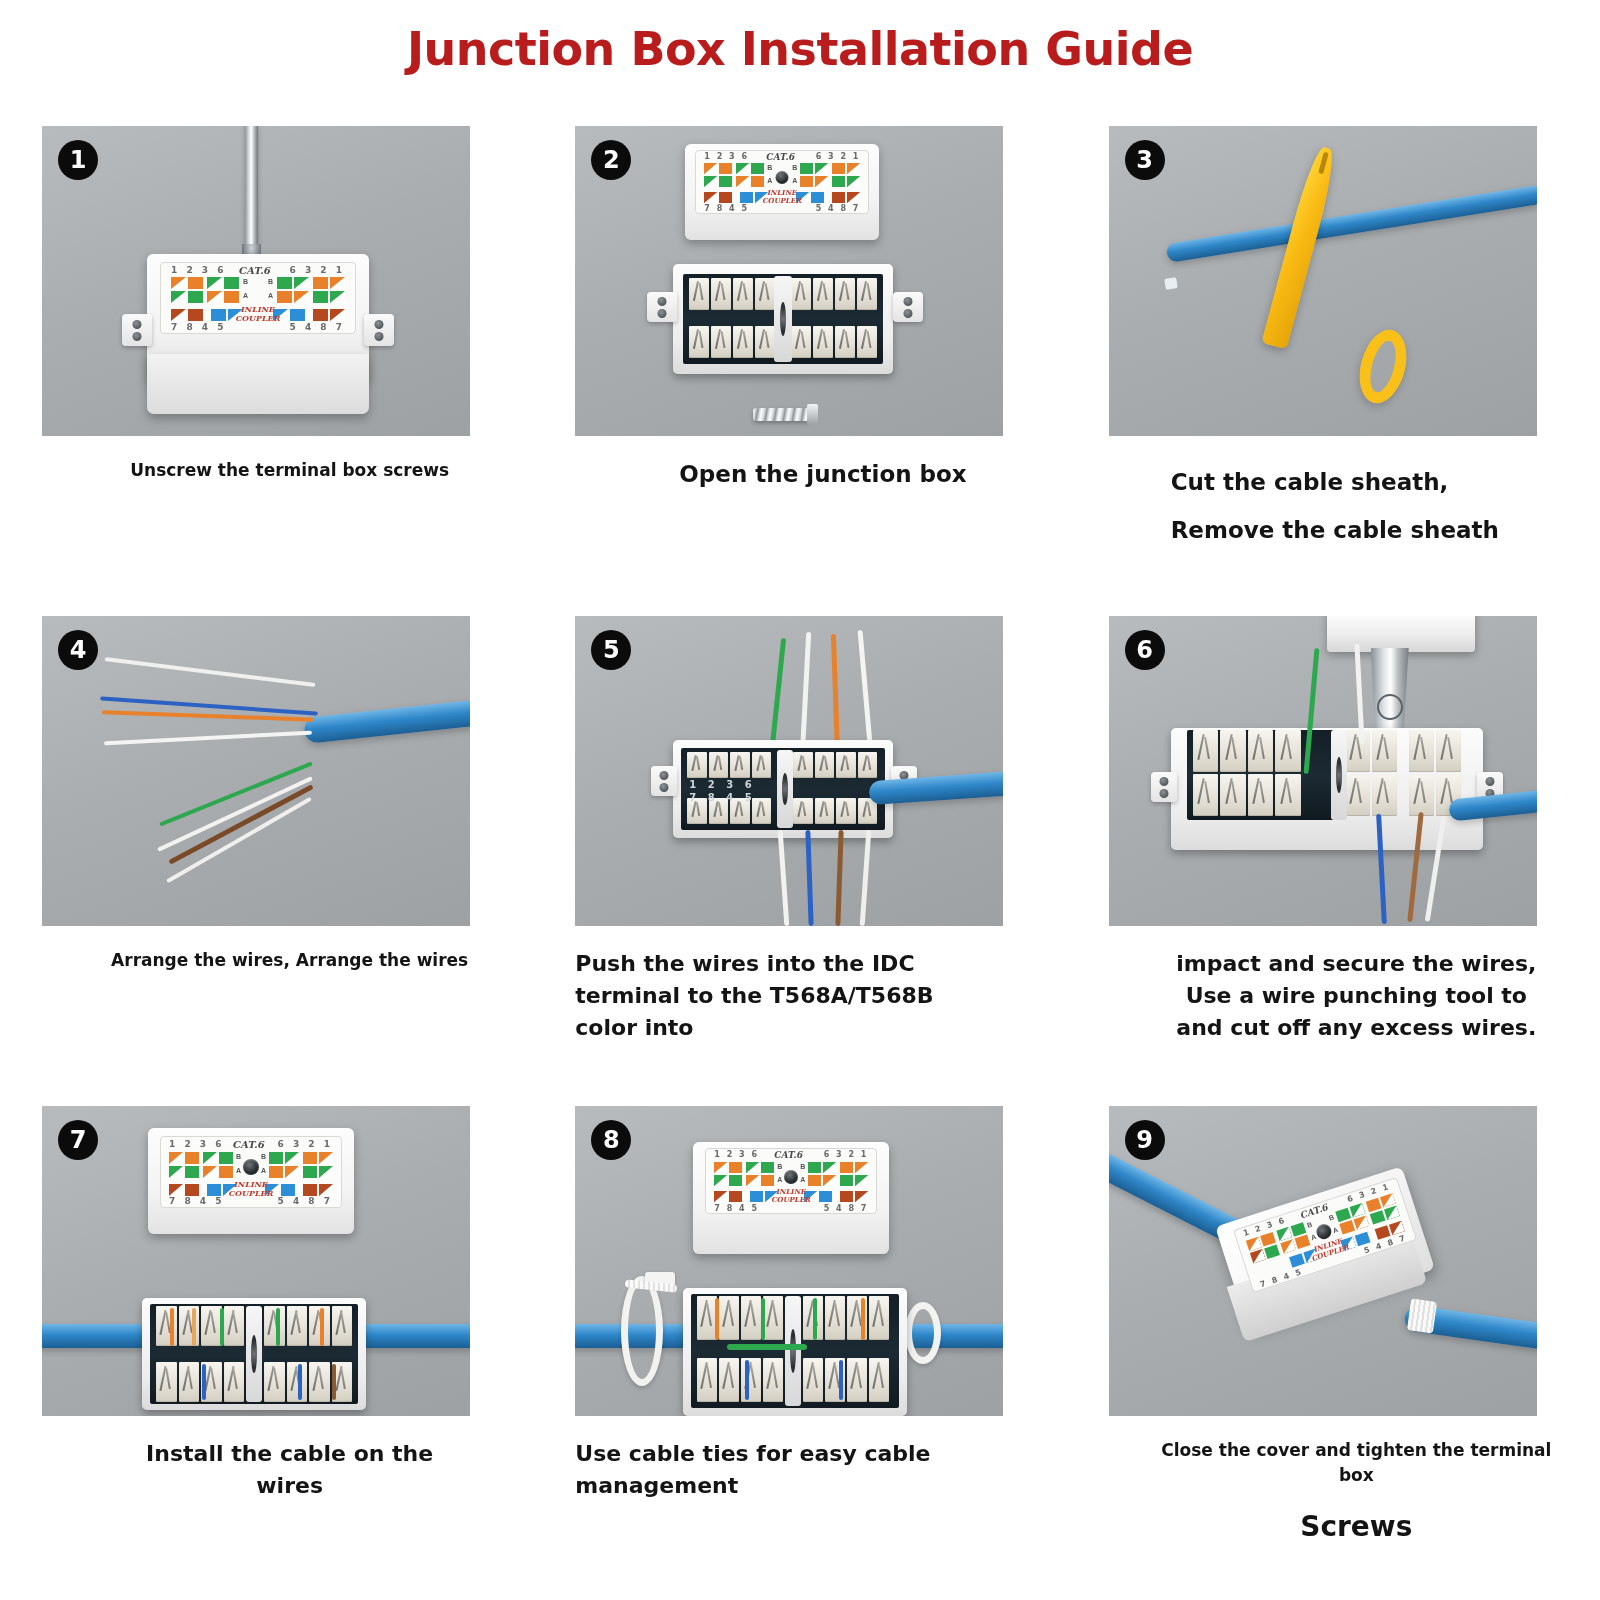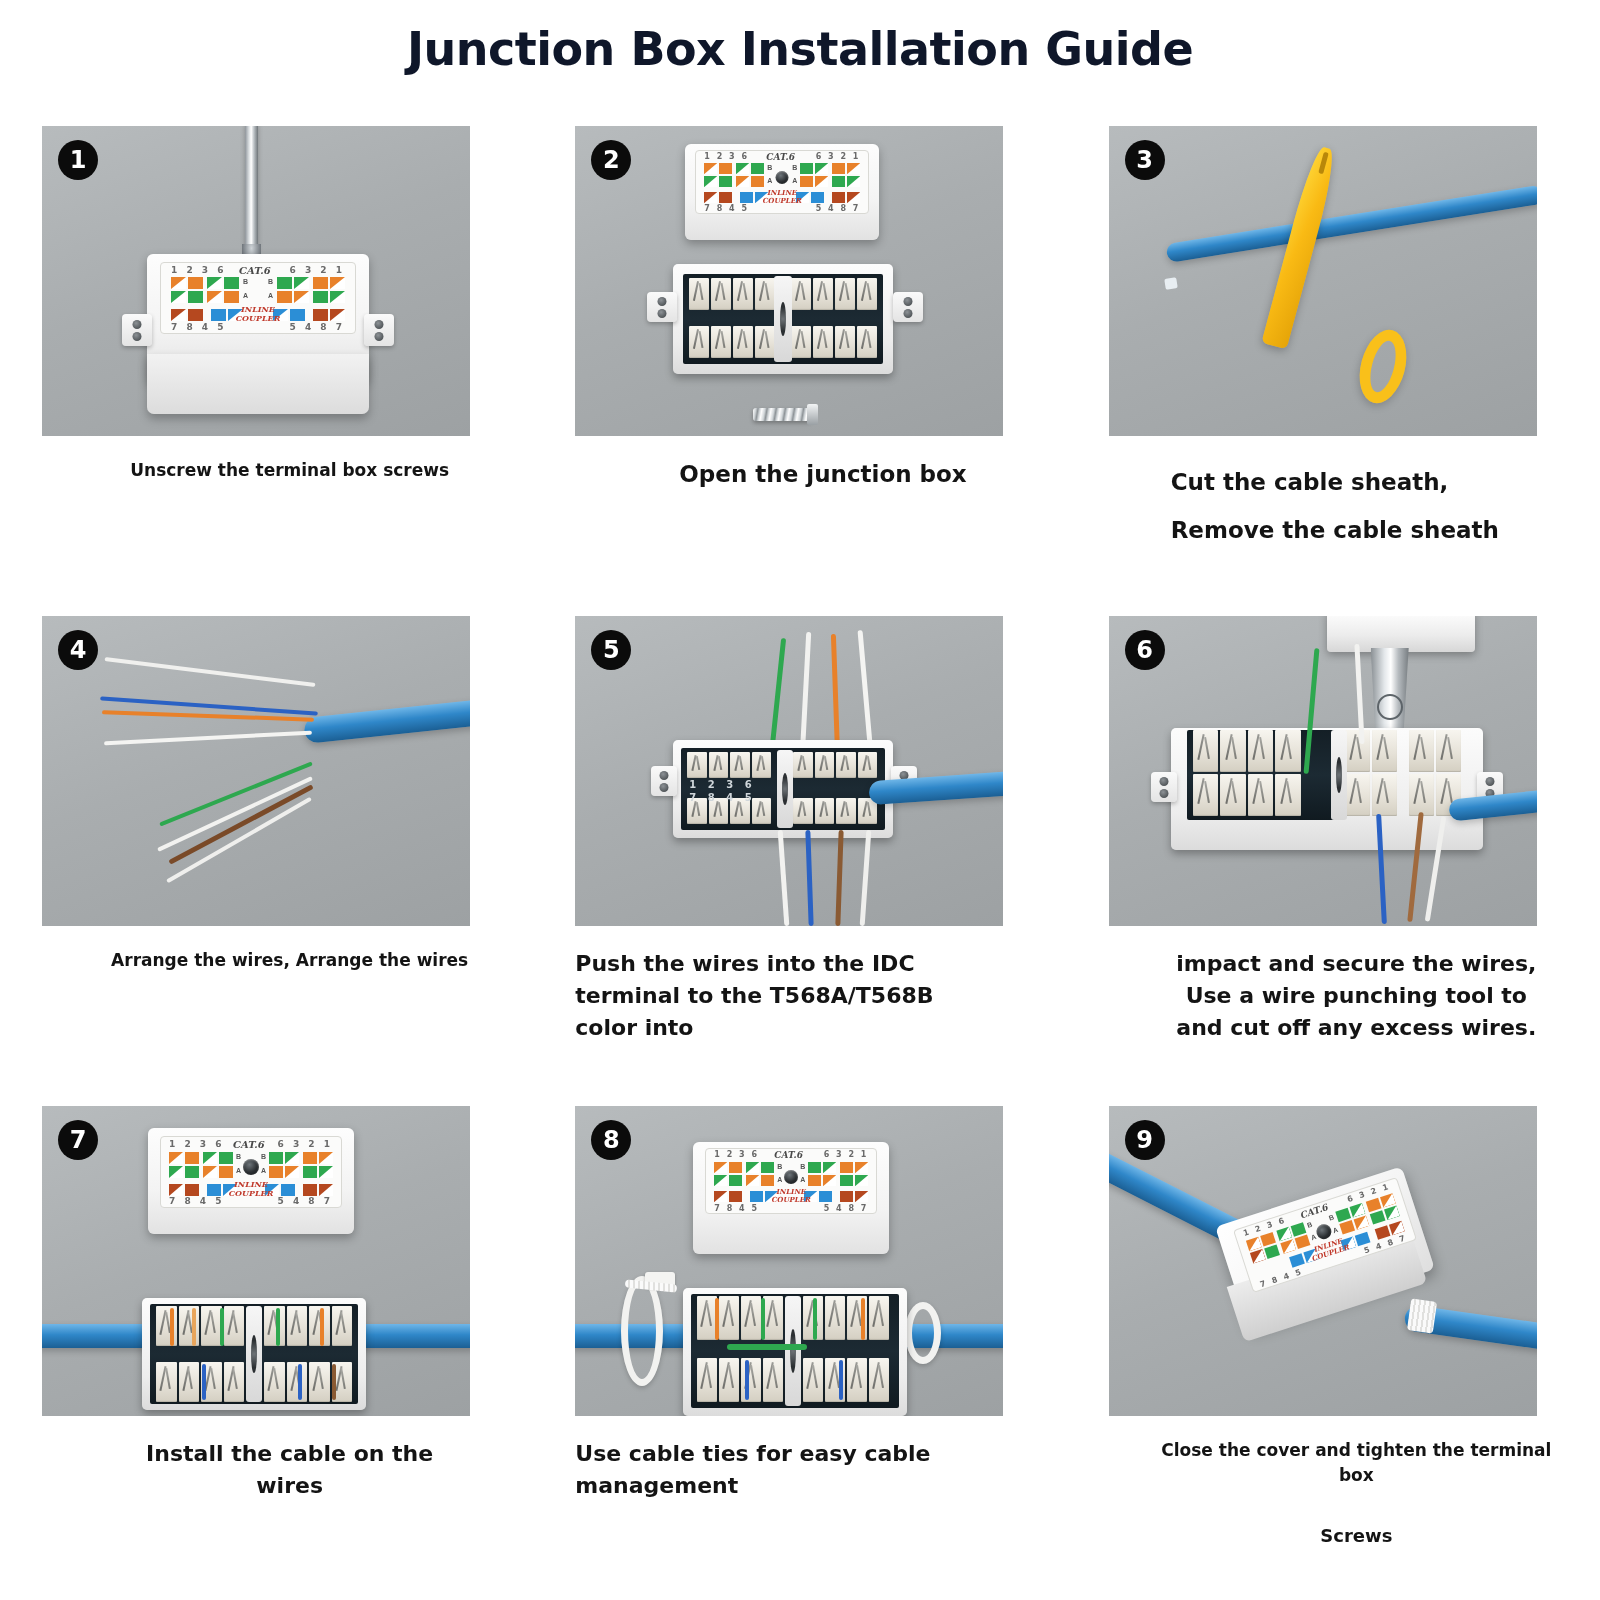--- a/index.html
+++ b/index.html
@@ -9,21 +9,21 @@
     font-family: "Liberation Sans", sans-serif;
     overflow: hidden;
   }
   #page { position: relative; width: 1600px; height: 1600px; background: #fff; }
 
   
   .page-title {
     text-align: center;
     font-size: 46px;
     font-weight: bold;
-    color: #0f172a;
+    color: #b91c1c;
     letter-spacing: -0.5px;
     padding-top: 22px;
     font-family: "DejaVu Sans", sans-serif;
   }
 
   
   .grid {
     position: absolute;
     top: 120px; left: 0;
     width: 1600px;
@@ -65,21 +65,21 @@
     font-family: "DejaVu Sans", sans-serif;
     line-height: 1.45;
   }
   .cap-sm   { font-size: 17px; }
   .cap-md   { font-size: 22px; }
   .cap-lg   { font-size: 23px; }
   .cap-line { display: block; }
   .cap-wide { line-height: 2.1; }
   .cap-ind { padding-left: 46px; text-align: center; }
   .cap-ind2 { padding-left: 62px; }
-  .cap-screws { font-size: 18px; margin-top: 36px; display:block; }
+  .cap-screws { font-size: 28px; margin-top: 20px; display:block; }
 
   
   .jbox {
     position: absolute;
     background: linear-gradient(180deg,#fdfdfd 0%,#f3f3f3 60%,#e2e2e2 100%);
     border-radius: 6px;
     box-shadow: 0 4px 10px rgba(0,0,0,.28);
   }
   .label-plate {
     position: absolute;

